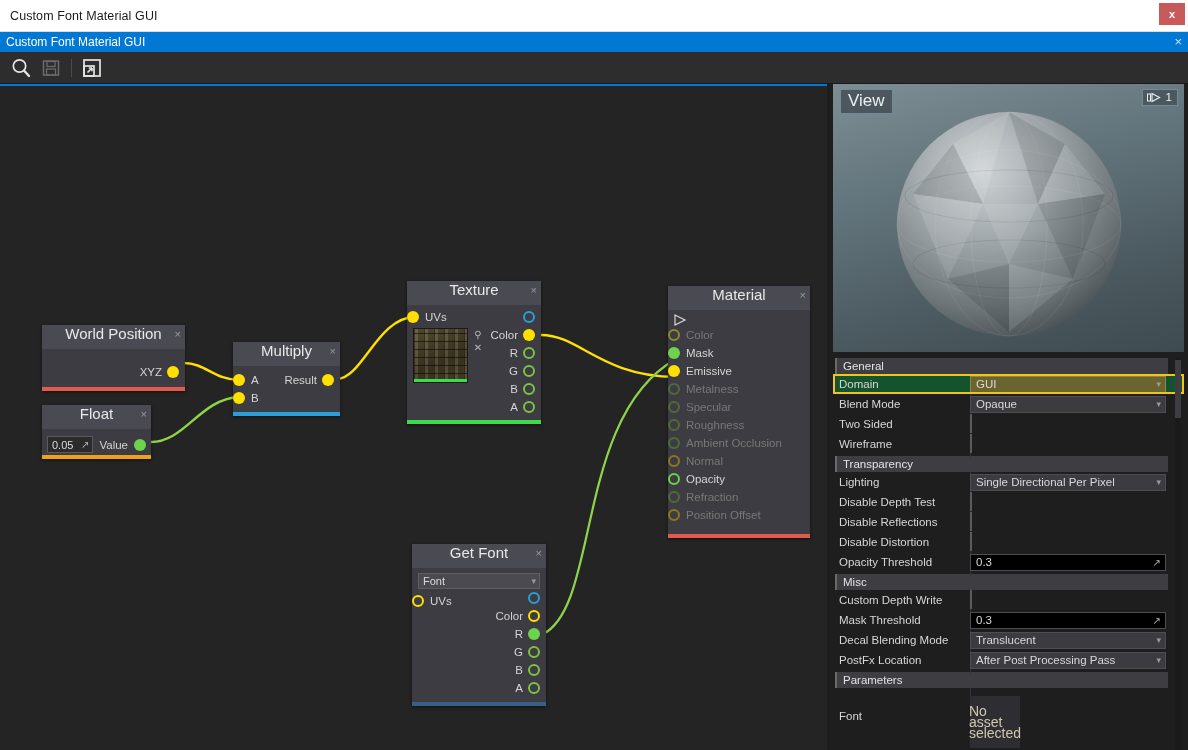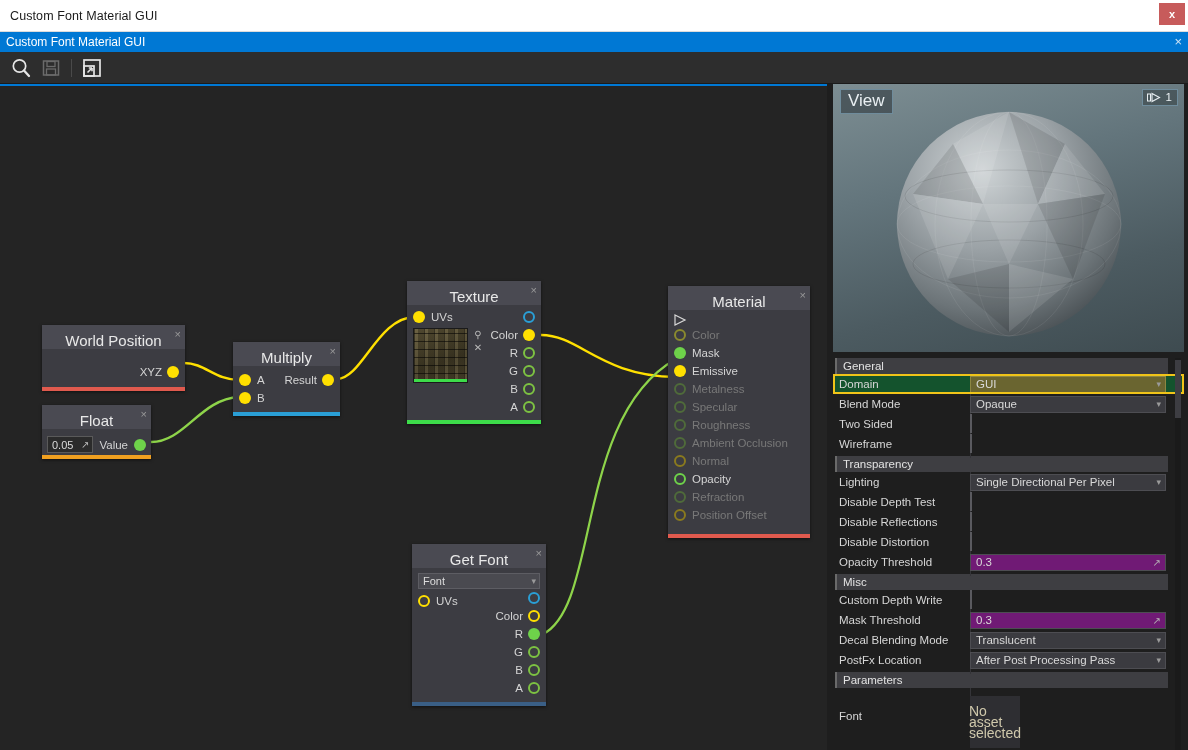--- a/index.html
+++ b/index.html
@@ -57,36 +57,36 @@
     background:#242424;
     border-top:2px solid #0078d4;
     overflow:hidden;
   }
   .graph-svg { position:absolute; left:0; top:0; width:827px; height:666px; pointer-events:none; }
 
   
   .node { position:absolute; background:#3c3c42; box-shadow:0 1px 3px rgba(0,0,0,.55); }
   .node-header {
     height:24px; background:#4a4a52; position:relative;
-    display:flex; align-items:flex-end; justify-content:center;
+    display:flex; align-items:flex-start; justify-content:center;
   }
   .node-title { font-size:15px; color:#e8e8e8; }
   .node-close {
     position:absolute; right:4px; top:3px; font-size:11px; color:#9a9a9a; cursor:pointer;
     line-height:12px;
   }
   .node-body { position:relative; padding:4px 0 3px 0; }
   .node-bottom { height:4px; width:100%; }
 
   .port-row { height:18px; display:flex; align-items:center; position:relative; }
   .port-dot {
     width:12px; height:12px; border-radius:50%; box-sizing:border-box; flex:0 0 auto;
   }
   .port-label { font-size:11.5px; color:#d4d4d4; }
-  .row-in { padding-left:6px; gap:6px; }
+  .row-in { gap:6px; }
   .row-out { justify-content:flex-end; padding-right:6px; gap:5px; }
 
   
   .val-box {
     background:#2b2b2b; border:1px solid #5a5a5a; height:17px;
     display:flex; align-items:center; justify-content:space-between;
     font-size:11px; color:#dadada; padding:0 3px 0 4px; width:57px;
   }
   .val-arrow { font-size:10px; color:#bdbdbd; }
 
@@ -146,21 +146,21 @@
   .prow { height:20px; display:flex; align-items:center; position:relative; }
   .plabel { width:137px; font-size:11.5px; color:#d6d6d6; padding-left:6px; }
   .pval { flex:1; padding-right:18px; }
   .combo {
     height:17px; background:#3b3b40; border:1px solid #4d4d52; color:#d9d9d9;
     font-size:11.5px; display:flex; align-items:center; justify-content:space-between;
     padding:0 4px 0 5px; cursor:pointer;
   }
   .combo .caret { color:#9a9a9a; font-size:9px; }
   .textbox {
-    height:17px; background:#701a75; border:1px solid #4d4d52; color:#d9d9d9;
+    height:17px; background:#000000; border:1px solid #4d4d52; color:#d9d9d9;
     font-size:11.5px; display:flex; align-items:center; justify-content:space-between;
     padding:0 4px 0 5px; cursor:text;
   }
   .textbox .expand { color:#b7b7b7; font-size:10px; }
   .chk {
     width:15px; height:15px; background:#2a2a2e; border:1px solid #5a5a5f; cursor:pointer;
   }
   .prow.hl { background:#14532d; outline:2px solid #f0c419; outline-offset:-2px; }
   .prow.hl .combo { background:#6a6530; border-color:#8d8742; }
   .divider {

